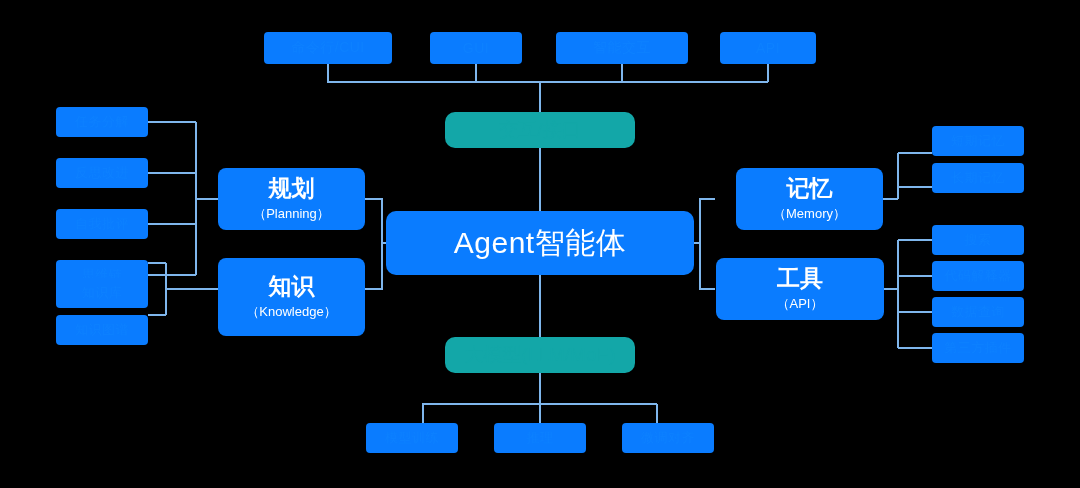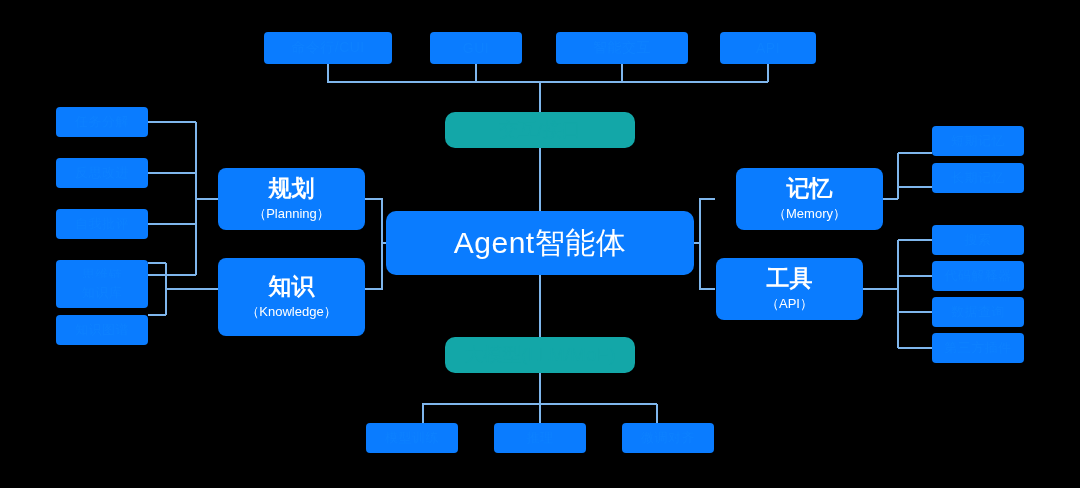--- a/index.html
+++ b/index.html
@@ -210,21 +210,21 @@
     <span class="title">记忆</span>
     <span class="subtitle">（Memory）</span>
   </div>
   <div class="node leaf" style="left:932px; top:126px; width:92px; height:30px;">
     <span class="title">短期记忆</span>
   </div>
   <div class="node leaf" style="left:932px; top:163px; width:92px; height:30px;">
     <span class="title">长期记忆</span>
   </div>
 
-  <div class="node pillar" style="left:716px; top:258px; width:147px; height:62px;">
+  <div class="node pillar" style="left:716px; top:258px; width:168px; height:62px;">
     <span class="title">工具</span>
     <span class="subtitle">（API）</span>
   </div>
   <div class="node leaf" style="left:932px; top:225px; width:92px; height:30px;">
     <span class="title">搜索</span>
   </div>
   <div class="node leaf" style="left:932px; top:261px; width:92px; height:30px;">
     <span class="title">代码解释器</span>
   </div>
   <div class="node leaf" style="left:932px; top:297px; width:92px; height:30px;">

